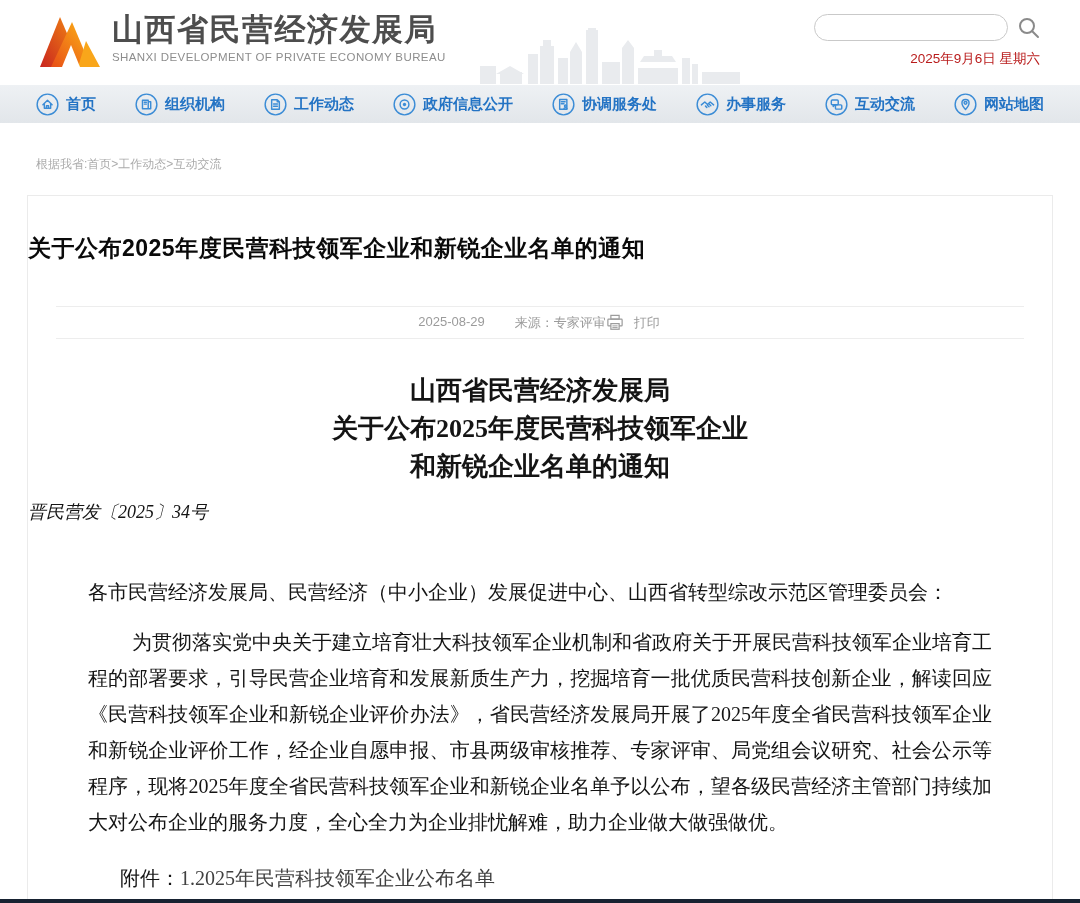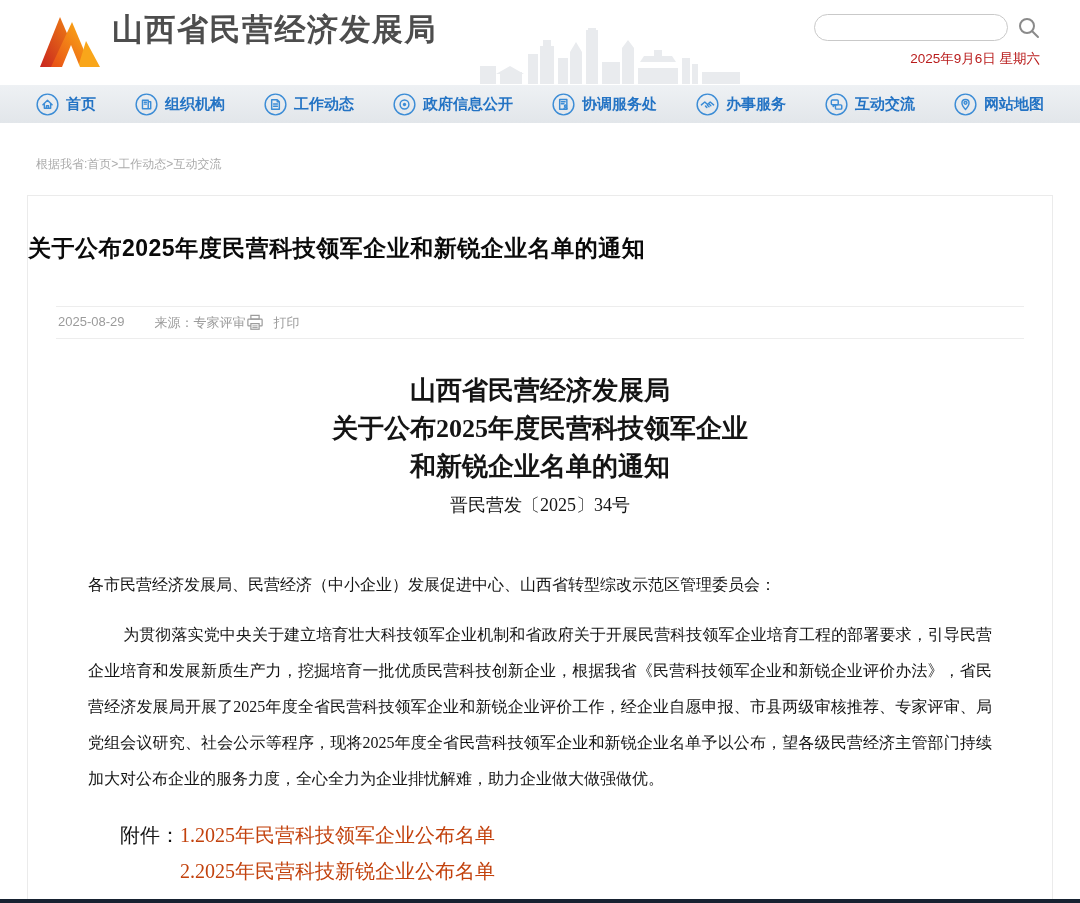--- a/index.html
+++ b/index.html
@@ -29,33 +29,33 @@
   .nico .st { fill:none; stroke:#3b8cd6; stroke-width:1.5; stroke-linecap:round; stroke-linejoin:round; }
   .nico .fl { fill:#3b8cd6; stroke:none; }
 
   
   .breadcrumb { margin:33px 0 0 36px; font-size:12px; color:#ababab; }
   .breadcrumb a { color:#ababab; text-decoration:none; cursor:pointer; }
 
   
   .card { position:absolute; left:27px; top:195px; width:1026px; height:712px; background:#fff; border:1px solid #ebebeb; overflow:hidden; }
   .article-title { text-align:left; font-size:23px; font-weight:bold; color:#0a0a0a; margin-top:37px; letter-spacing:0.5px; }
-  .meta { margin:42px 28px 0; height:33px; border-top:1px solid #ededed; border-bottom:1px solid #ededed; display:flex; align-items:center; justify-content:flex-start; color:#9b9b9b; font-size:13px; }
+  .meta { margin:42px 28px 0; height:33px; border-top:1px solid #ededed; border-bottom:1px solid #ededed; display:flex; align-items:center; justify-content:center; color:#9b9b9b; font-size:13px; }
   .meta-left { display:flex; gap:30px; padding-left:2px; }
   .print-btn { display:flex; align-items:center; gap:10px; background:none; border:none; color:#9b9b9b; font-size:13px; cursor:pointer; padding:0 4px 0 0; font-family:inherit; }
 
   .doc { font-family:"Liberation Serif","DejaVu Serif",serif; color:#141414; }
   .doc-heading { margin-top:33px; text-align:center; font-size:26px; font-weight:bold; line-height:38px; }
-  .doc-number { text-align:center; font-size:18px; margin-top:7px; }
-  .doc-body { margin:50px 60px 16px; font-size:16px; line-height:36px; text-align:justify; }
+  .doc-number { text-align:left; font-size:18px; margin-top:14px;font-style:italic; }
+  .doc-body { margin:50px 60px 16px; font-size:20px; line-height:36px; text-align:justify; }
   .doc-body p { margin:0 0 14px; }
   .doc-body p.indent { text-indent:2.2em; }
   .attachments { margin:20px 60px 0 92px; font-size:20px; line-height:36px; display:flex; }
   .att-label { color:#141414; white-space:nowrap; }
-  .att-links a { display:block; color:#c2410c; text-decoration:none; cursor:pointer; }
+  .att-links a { display:block; color:#404040; text-decoration:none; cursor:pointer; }
 
   .bottom-bar { position:absolute; left:0; bottom:0; width:1080px; height:4px; background:#172231; }
 </style>
 </head>
 <body>
 
 <div class="header">
 
   <span class="logo">
     <svg width="64" height="60" viewBox="0 0 64 60">
@@ -71,20 +71,21 @@
       </defs>
       <path d="M2 57 L22 7 L34 35 L28 57 Z" fill="url(#lg1)"></path>
       <path d="M13 57 L34 12 L53 57 Z" fill="url(#lg2)"></path>
       <path d="M40 57 L48 31 L62 57 Z" fill="#f9a61a"></path>
       <path d="M24 57 L33 35 L42 57 Z" fill="#ffffff"></path>
     </svg>
   </span>
 
   <div class="brand">
     <div class="brand-title">山西省民营经济发展局</div>
+    <div class="brand-sub">SHANXI DEVELOPMENT OF PRIVATE ECONOMY BUREAU</div>
   </div>
 
   <span class="skyline">
     <svg width="260" height="56" viewBox="0 0 260 56" fill="#e9ebee">
       <rect x="0" y="38" width="16" height="18"></rect>
       <path d="M16 46 L30 38 L44 46 Z"></path>
       <rect x="20" y="44" width="22" height="12"></rect>
       <rect x="48" y="26" width="10" height="30"></rect>
       <rect x="60" y="18" width="14" height="38"></rect>
       <rect x="63" y="12" width="8" height="8"></rect>
@@ -220,21 +221,21 @@
     <div class="doc-heading">
       <div>山西省民营经济发展局</div>
       <div>关于公布2025年度民营科技领军企业</div>
       <div>和新锐企业名单的通知</div>
     </div>
 
     <div class="doc-number">晋民营发〔2025〕34号</div>
 
     <div class="doc-body">
       <p>各市民营经济发展局、民营经济（中小企业）发展促进中心、山西省转型综改示范区管理委员会：</p>
-      <p class="indent">为贯彻落实党中央关于建立培育壮大科技领军企业机制和省政府关于开展民营科技领军企业培育工程的部署要求，引导民营企业培育和发展新质生产力，挖掘培育一批优质民营科技创新企业，根据我省《民营科技领军企业和新锐企业评价办法》，省民营经济发展局开展了2025年度全省民营科技领军企业和新锐企业评价工作，经企业自愿申报、市县两级审核推荐、专家评审、局党组会议研究、社会公示等程序，现将2025年度全省民营科技领军企业和新锐企业名单予以公布，望各级民营经济主管部门持续加大对公布企业的服务力度，全心全力为企业排忧解难，助力企业做大做强做优。</p>
+      <p class="indent">为贯彻落实党中央关于建立培育壮大科技领军企业机制和省政府关于开展民营科技领军企业培育工程的部署要求，引导民营企业培育和发展新质生产力，挖掘培育一批优质民营科技创新企业，解读回应《民营科技领军企业和新锐企业评价办法》，省民营经济发展局开展了2025年度全省民营科技领军企业和新锐企业评价工作，经企业自愿申报、市县两级审核推荐、专家评审、局党组会议研究、社会公示等程序，现将2025年度全省民营科技领军企业和新锐企业名单予以公布，望各级民营经济主管部门持续加大对公布企业的服务力度，全心全力为企业排忧解难，助力企业做大做强做优。</p>
     </div>
 
     <div class="attachments">
       <span class="att-label">附件：</span>
       <span class="att-links">
         <a>1.2025年民营科技领军企业公布名单</a>
         <a>2.2025年民营科技新锐企业公布名单</a>
       </span>
     </div>
   </div>

